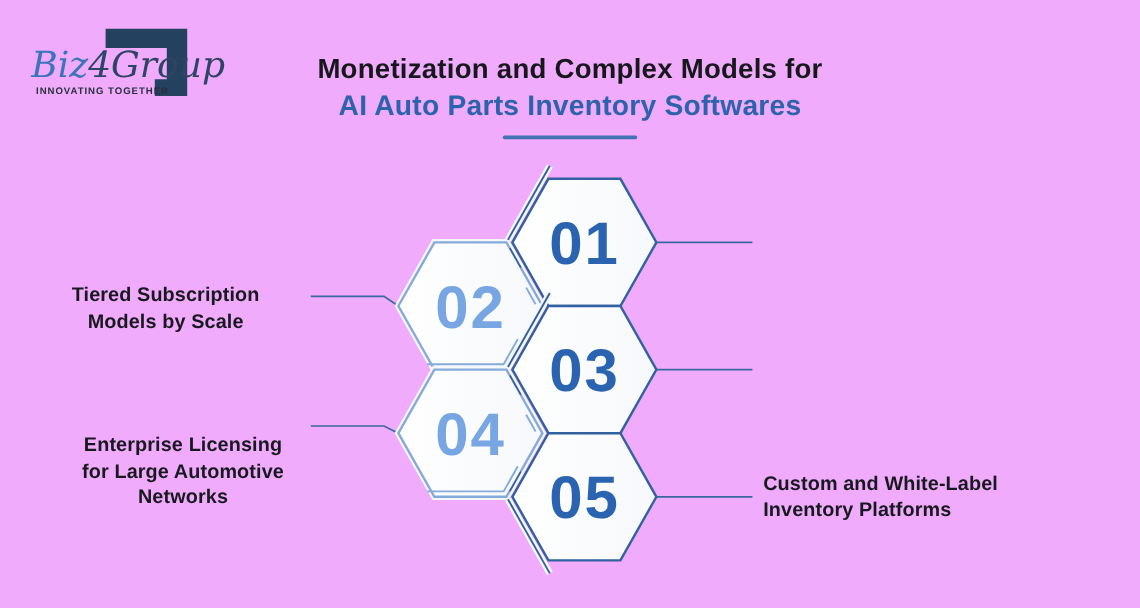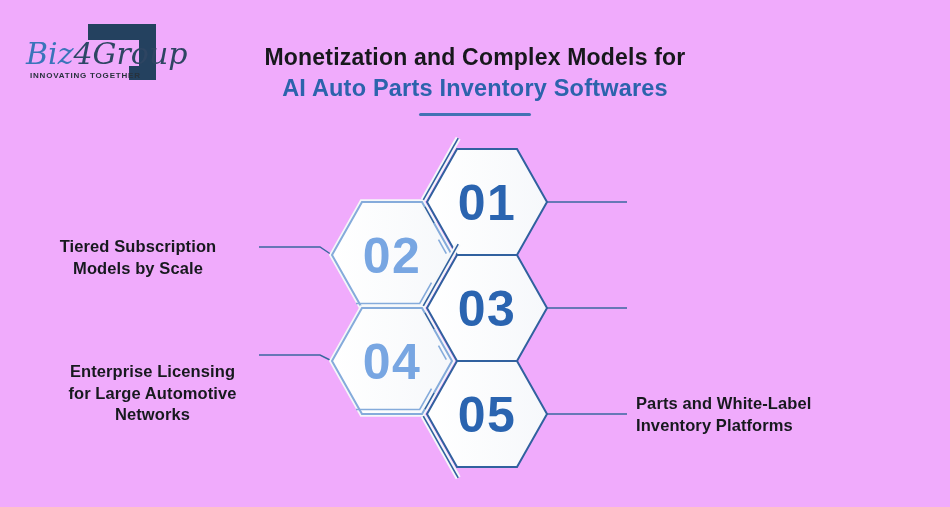--- a/index.html
+++ b/index.html
@@ -106,16 +106,16 @@
     <text class="hexnum dark" x="487" y="326">03</text>
     <text class="hexnum light" x="392" y="379">04</text>
     <text class="hexnum dark" x="487" y="432">05</text>
   </svg>
 
   <div class="diagram-label ll" style="left:38px;width:200px;top:236px;">Tiered Subscription
 Models by Scale</div>
   <div class="diagram-label ll" style="left:50px;width:205px;top:329px;margin-top:32px;">Enterprise Licensing
 for Large Automotive
 Networks</div>
-  <div class="diagram-label lr" style="left:636px;top:393px;">Parts and White-Label
+  <div class="diagram-label lr" style="left:636px;top:393px;">Custom and White-Label
 Inventory Platforms</div>
 
 </div>
 
 </body></html>

